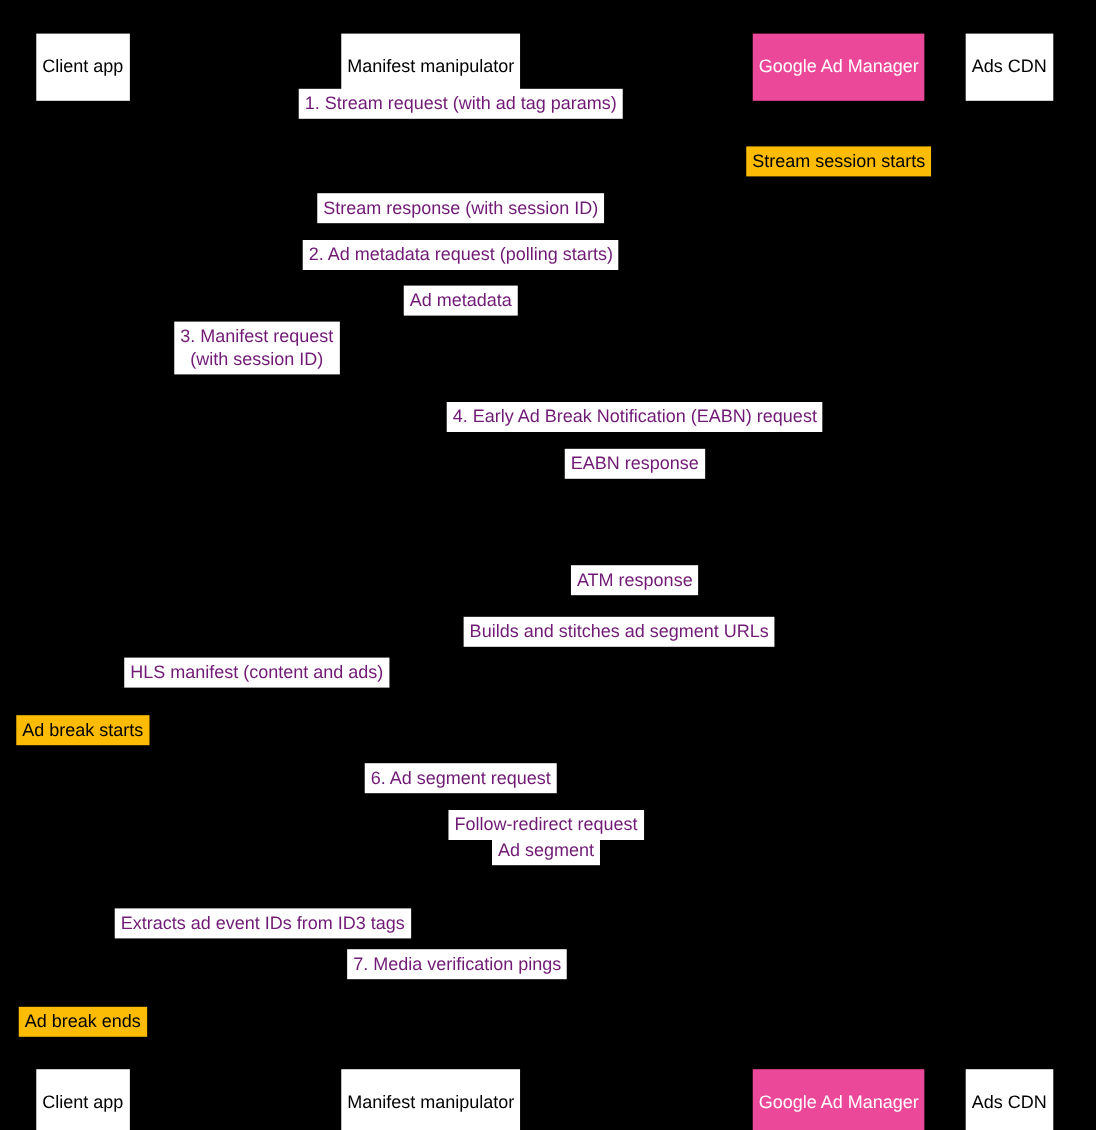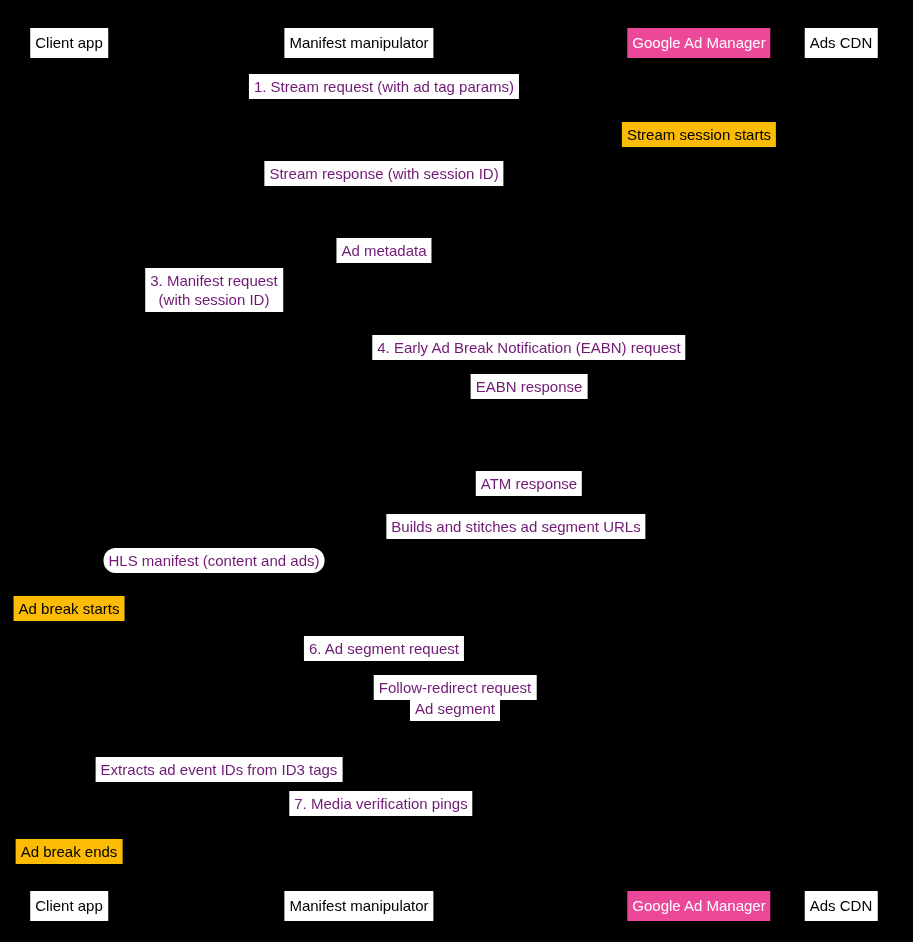--- a/index.html
+++ b/index.html
@@ -20,21 +20,21 @@
     top: 0;
     width: 1px;
     background: #ffffff;
     opacity: 0.0;
   }
   .actor {
     position: absolute;
     white-space: nowrap;
     font-size: 15px;
     line-height: 18px;
-    padding: 6px 5px;
+    padding: 19px 5px;
     background: #ffffff;
     color: #000000;
     transform: translateX(-50%);
   }
   .actor.accent {
     background: #ec4899;
     color: #ffffff;
   }
   .msg {
     position: absolute;
@@ -64,28 +64,29 @@
     <div class="actor" style="left: 359px; top: 28px;">Manifest manipulator</div>
     <div class="actor accent" style="left: 699px; top: 28px;">Google Ad Manager</div>
     <div class="actor" style="left: 841px; top: 28px;">Ads CDN</div>
     <div class="actor" style="left: 69px; top: 891px;">Client app</div>
     <div class="actor" style="left: 359px; top: 891px;">Manifest manipulator</div>
     <div class="actor accent" style="left: 699px; top: 891px;">Google Ad Manager</div>
     <div class="actor" style="left: 841px; top: 891px;">Ads CDN</div>
     <div class="msg" style="left: 384px; top: 74px;">1. Stream request (with ad tag params)</div>
     <div class="msg note" style="left: 699px; top: 122px;">Stream session starts</div>
     <div class="msg" style="left: 384px; top: 161px;">Stream response (with session ID)</div>
+    <div class="msg" style="left: 384px; top: 200px;">2. Ad metadata request (polling starts)</div>
     <div class="msg" style="left: 384px; top: 238px;">Ad metadata</div>
     <div class="msg" style="left: 214px; top: 268px;">3. Manifest request
 (with session ID)</div>
     <div class="msg" style="left: 529px; top: 335px;">4. Early Ad Break Notification (EABN) request</div>
     <div class="msg" style="left: 529px; top: 374px;">EABN response</div>
     <div class="msg" style="left: 529px; top: 471px;">ATM response</div>
     <div class="msg" style="left: 516px; top: 514px;">Builds and stitches ad segment URLs</div>
-    <div class="msg" style="left: 214px; top: 548px; border-radius: 12px;">HLS manifest (content and ads)</div>
+    <div class="msg" style="left: 214px; top: 548px;">HLS manifest (content and ads)</div>
     <div class="msg note" style="left: 69px; top: 596px;">Ad break starts</div>
     <div class="msg" style="left: 384px; top: 636px;">6. Ad segment request</div>
     <div class="msg" style="left: 455px; top: 675px;">Follow-redirect request</div>
     <div class="msg" style="left: 455px; top: 696px;">Ad segment</div>
     <div class="msg" style="left: 219px; top: 757px;">Extracts ad event IDs from ID3 tags</div>
     <div class="msg" style="left: 381px; top: 791px;">7. Media verification pings</div>
     <div class="msg note" style="left: 69px; top: 839px;">Ad break ends</div>
   </div>
 
 </body></html>

